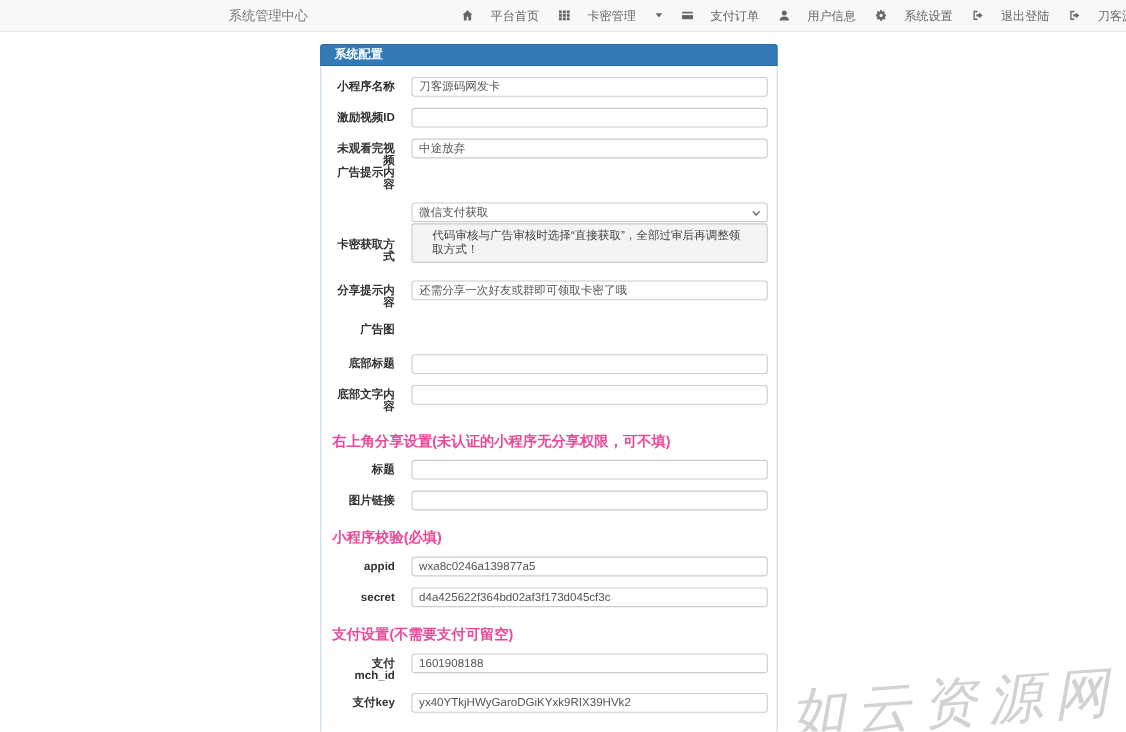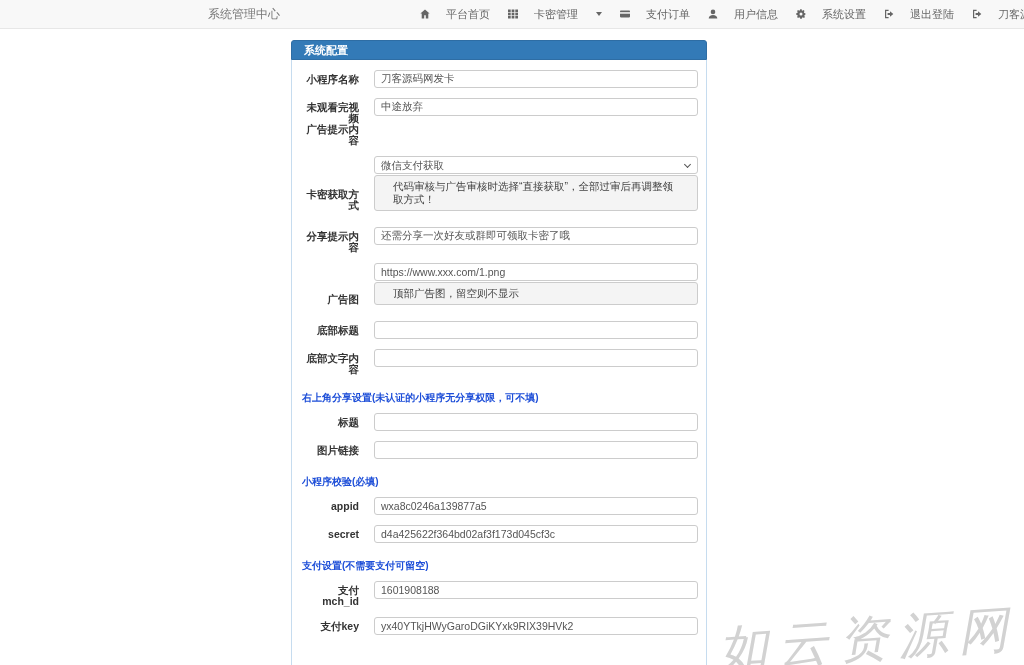--- a/index.html
+++ b/index.html
@@ -66,21 +66,21 @@
     position:absolute; right:7px; top:5px; width:5px; height:5px;
     border-left:1.2px solid #555; border-bottom:1.2px solid #555;
     transform:rotate(-45deg);
   }
   .help-box {
     margin-top:1px; padding:4px 18px;
     background:#f4f4f4; border:1px solid #ccc; border-radius:3px;
     font-size:10.5px; color:#444; line-height:13px;
   }
   .section-heading {
-    margin:16px 0 8px; font-size:10px; font-weight:bold; color:#1d4ed8;
+    margin:16px 0 8px; font-size:13px; font-weight:bold; color:#ec4899;
   }
   
   .watermark {
     position:absolute; right:6px; bottom:-8px;
     font-family:"DejaVu Serif","Liberation Serif",serif; font-style:italic;
     font-size:50px; color:#d2d2d2; letter-spacing:10px; white-space:nowrap;
     transform:rotate(-4deg); pointer-events:none;
   }
 </style>
 </head>
@@ -168,44 +168,46 @@
   <div class="panel-heading">系统配置</div>
   <div class="panel-body">
     <div>
         <div class="form-group">
           <label class="control-label">小程序名称</label>
           <div class="input-col">
             <input type="text" class="form-control" value="刀客源码网发卡" style="">
           </div>
         </div>
         <div class="form-group">
+          <label class="control-label">激励视频ID</label>
+          <div class="input-col">
+            <input type="text" class="form-control" style="">
+          </div>
+        </div>
+        <div class="form-group">
           <label class="control-label">未观看完视频<br>广告提示内容</label>
           <div class="input-col">
             <input type="text" class="form-control" value="中途放弃" style="">
           </div>
         </div>
         <div class="form-group has-help">
           <label class="control-label">卡密获取方式</label>
           <div class="input-col">
             <div class="select-box"><span>微信支付获取</span><span class="chevron"></span></div>
             <div class="help-box">代码审核与广告审核时选择“直接获取”，全部过审后再调整领取方式！</div>
           </div>
         </div>
         <div class="form-group">
           <label class="control-label">分享提示内容</label>
           <div class="input-col">
             <input type="text" class="form-control" value="还需分享一次好友或群即可领取卡密了哦" style="">
           </div>
         </div>
         <div class="form-group has-help">
           <label class="control-label">广告图</label>
-          <div class="input-col">
-            <input type="text" class="form-control" value="https://www.xxx.com/1.png" style="">
-            <div class="help-box">顶部广告图，留空则不显示</div>
-          </div>
         </div>
         <div class="form-group">
           <label class="control-label">底部标题</label>
           <div class="input-col">
             <input type="text" class="form-control" style="">
           </div>
         </div>
         <div class="form-group">
           <label class="control-label">底部文字内容</label>
           <div class="input-col">

